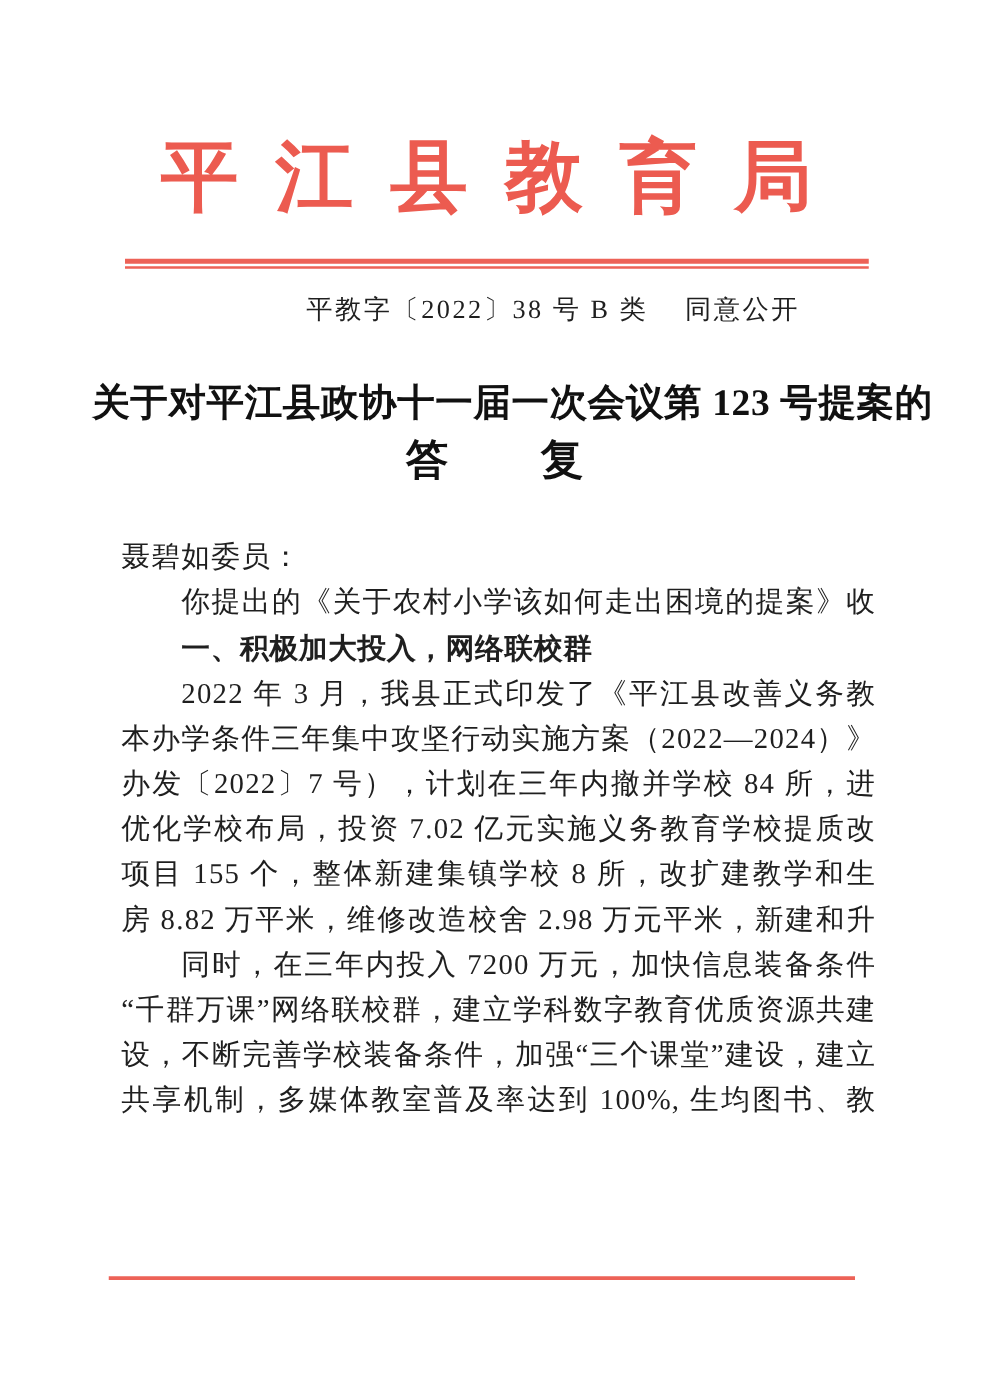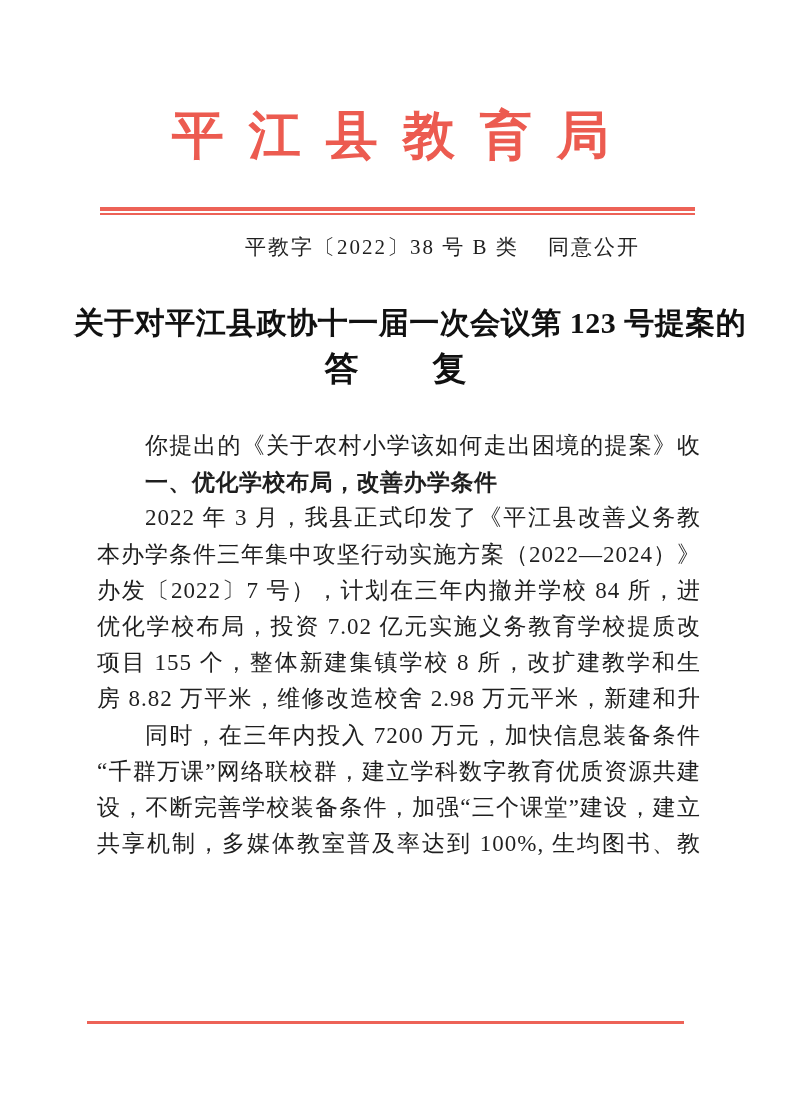--- a/index.html
+++ b/index.html
@@ -14,21 +14,21 @@
   }
 
   
   .agency-header {
     position: absolute;
     top: 102px;
     left: 0;
     width: 100%;
     text-align: center;
     color: var(--header-red, #ec5b50);
-    font-size: 52px;
+    font-size: 62px;
     font-weight: 700;
     letter-spacing: 0.48em;
     text-indent: 0.24em;
     white-space: nowrap;
     line-height: 1.3;
   }
 
   
   .rule-top {
     position: absolute;
@@ -134,22 +134,23 @@
   <div class="doc-line">
     <span>平教字〔2022〕38 号 B 类</span><span class="disclosure">同意公开</span>
   </div>
 
   <div class="title-block">
     <div class="title-line1">关于对平江县政协十一届一次会议第 123 号提案的</div>
     <div class="title-line2">答　　复</div>
   </div>
 
   <div class="body-text">
+      <div class="body-line">聂碧如委员：</div>
       <div class="body-line indent flush">你提出的《关于农村小学该如何走出困境的提案》收悉。</div>
-      <div class="body-line indent bold">一、优化学校布局，改善办学条件</div>
+      <div class="body-line indent bold">一、积极加大投入，网络联校群</div>
       <div class="body-line indent flush">2022 年 3 月，我县正式印发了《平江县改善义务教育基</div>
       <div class="body-line flush">本办学条件三年集中攻坚行动实施方案（2022—2024）》（平</div>
       <div class="body-line flush">办发〔2022〕7 号），计划在三年内撤并学校 84 所，进一步</div>
       <div class="body-line flush">优化学校布局，投资 7.02 亿元实施义务教育学校提质改造</div>
       <div class="body-line flush">项目 155 个，整体新建集镇学校 8 所，改扩建教学和生活用</div>
       <div class="body-line flush">房 8.82 万平米，维修改造校舍 2.98 万元平米，新建和升级</div>
       <div class="body-line indent flush">同时，在三年内投入 7200 万元，加快信息装备条件建</div>
       <div class="body-line flush">“千群万课”网络联校群，建立学科数字教育优质资源共建</div>
       <div class="body-line flush">设，不断完善学校装备条件，加强“三个课堂”建设，建立</div>
       <div class="body-line flush">共享机制，多媒体教室普及率达到 100%, 生均图书、教学仪</div>

